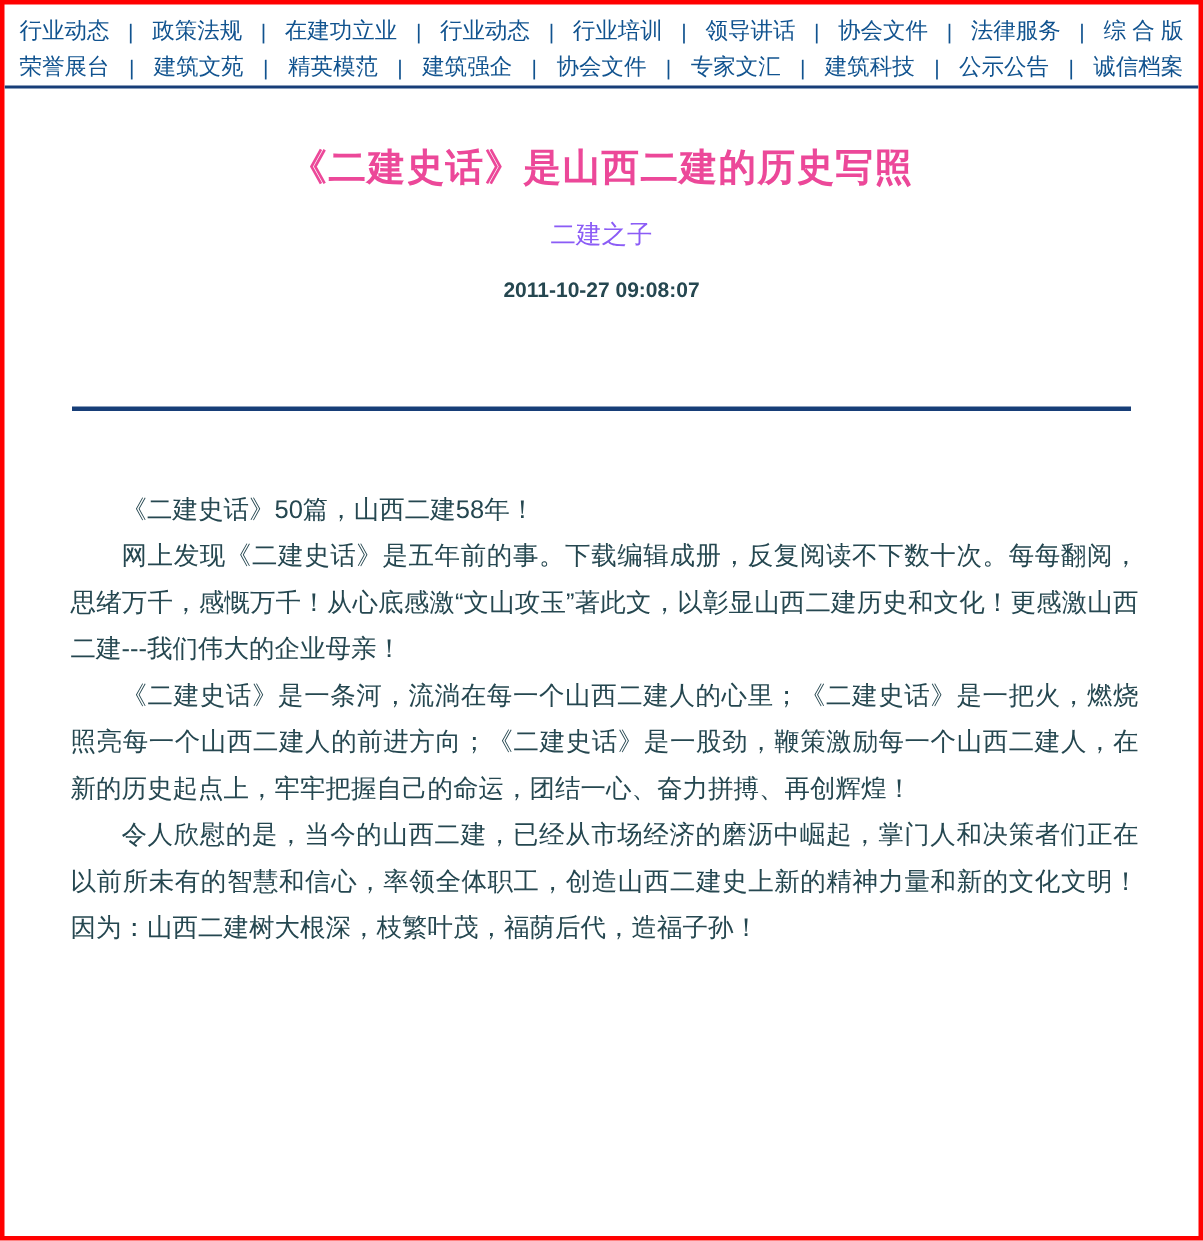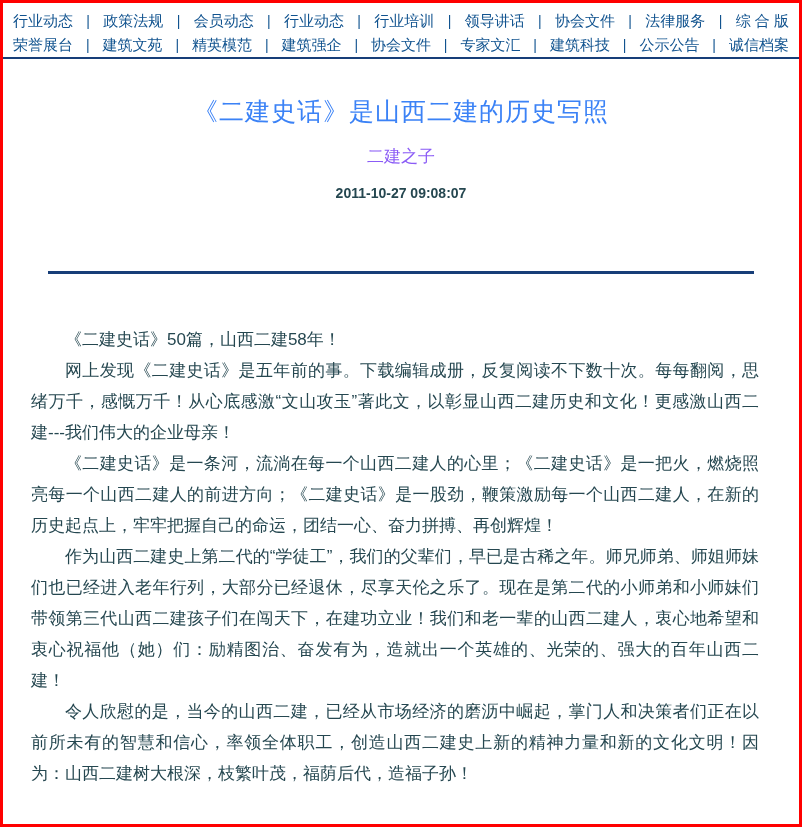--- a/index.html
+++ b/index.html
@@ -32,22 +32,22 @@
   }
   .nav-sep {
     color: #11538f;
     font-size: 14px;
   }
   
   .title {
     margin-top: 36px;
     text-align: center;
     font-size: 25px;
-    font-weight: normal;
-    color: #3b82f6;
+    font-weight: bold;
+    color: #ec4899;
     letter-spacing: 1px;
   }
   .author {
     text-align: center;
     font-size: 17px;
     color: #8b5cf6;
   }
   .date {
     margin-top: 17px;
     text-align: center;
@@ -56,42 +56,42 @@
     color: #254750;
   }
   .rule {
     margin: 70px auto 0 auto;
     width: 706px;
     height: 3px;
     background: #173e78;
   }
   
   .body-text {
-    margin: 50px 40px 0 28px;
+    margin: 50px 40px 0 44px;
     font-size: 17px;
     line-height: 31px;
     color: #254750;
     text-align: justify;
   }
   .body-text p {
     margin: 0;
     text-indent: 2em;
   }
 </style>
 </head>
 <body>
 
 <div class="nav">
   <div class="nav-row">
 
       <span class="nav-item">行业动态</span>
     <span class="nav-sep">|</span>
       <span class="nav-item">政策法规</span>
     <span class="nav-sep">|</span>
-      <span class="nav-item">会员动态</span>
+      <span class="nav-item">在建功立业</span>
     <span class="nav-sep">|</span>
       <span class="nav-item">行业动态</span>
     <span class="nav-sep">|</span>
       <span class="nav-item">行业培训</span>
     <span class="nav-sep">|</span>
       <span class="nav-item">领导讲话</span>
     <span class="nav-sep">|</span>
       <span class="nav-item">协会文件</span>
     <span class="nav-sep">|</span>
       <span class="nav-item">法律服务</span>
@@ -129,16 +129,15 @@
 <div class="rule"></div>
 
 <div class="body-text">
 
     <p>《二建史话》50篇，山西二建58年！</p>
 
     <p>网上发现《二建史话》是五年前的事。下载编辑成册，反复阅读不下数十次。每每翻阅，思绪万千，感慨万千！从心底感激“文山攻玉”著此文，以彰显山西二建历史和文化！更感激山西二建---我们伟大的企业母亲！</p>
 
     <p>《二建史话》是一条河，流淌在每一个山西二建人的心里；《二建史话》是一把火，燃烧照亮每一个山西二建人的前进方向；《二建史话》是一股劲，鞭策激励每一个山西二建人，在新的历史起点上，牢牢把握自己的命运，团结一心、奋力拼搏、再创辉煌！</p>
 
-    <p>作为山西二建史上第二代的“学徒工”，我们的父辈们，早已是古稀之年。师兄师弟、师姐师妹们也已经进入老年行列，大部分已经退休，尽享天伦之乐了。现在是第二代的小师弟和小师妹们带领第三代山西二建孩子们在闯天下，在建功立业！我们和老一辈的山西二建人，衷心地希望和衷心祝福他（她）们：励精图治、奋发有为，造就出一个英雄的、光荣的、强大的百年山西二建！</p>
 
     <p>令人欣慰的是，当今的山西二建，已经从市场经济的磨沥中崛起，掌门人和决策者们正在以前所未有的智慧和信心，率领全体职工，创造山西二建史上新的精神力量和新的文化文明！因为：山西二建树大根深，枝繁叶茂，福荫后代，造福子孙！</p>
   </div>
 
 </body></html>

